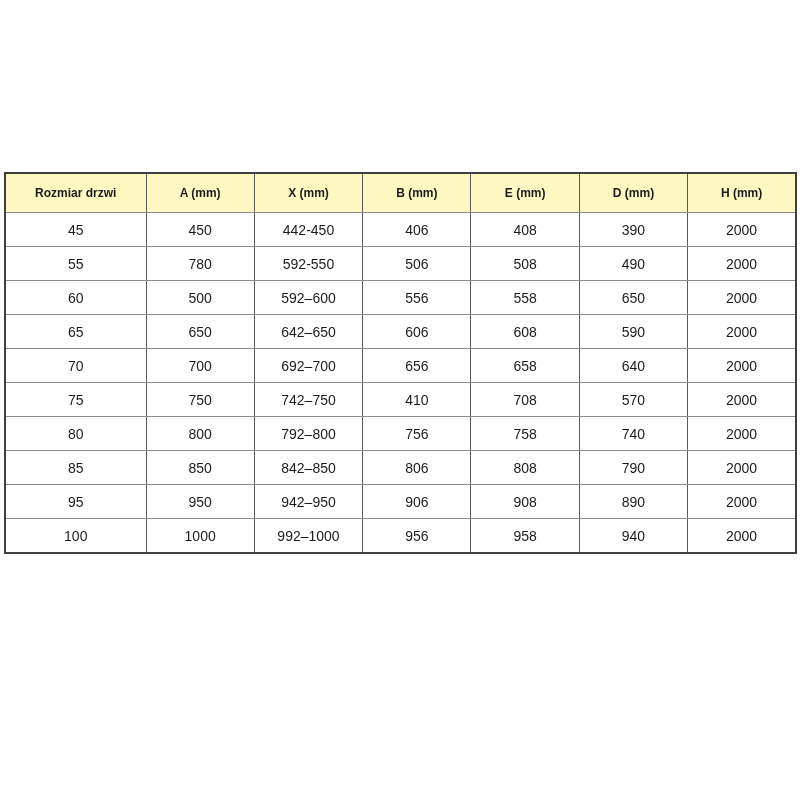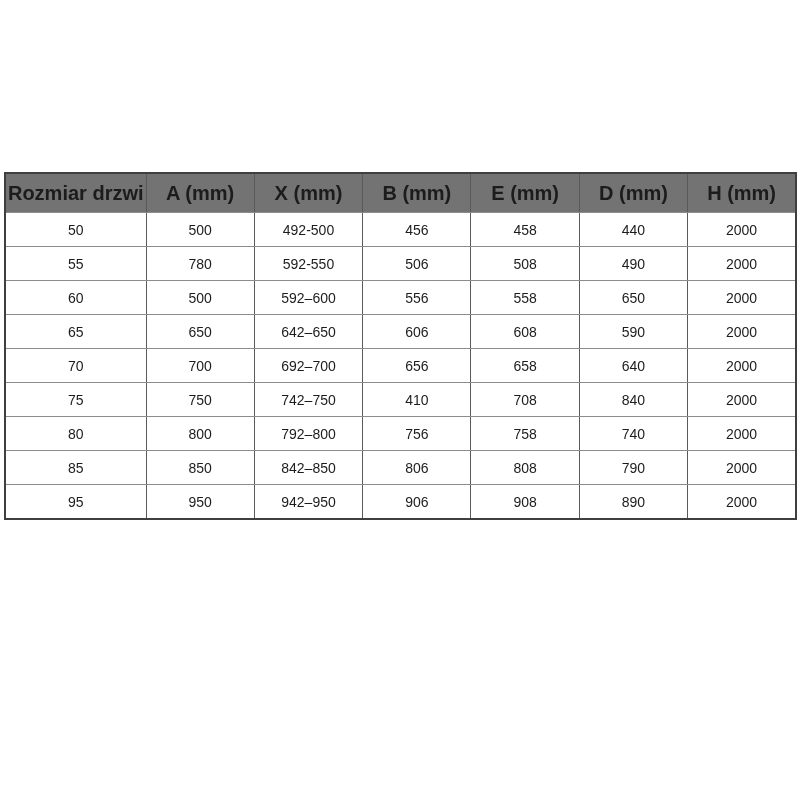--- a/index.html
+++ b/index.html
@@ -33,22 +33,22 @@
     border-bottom: 1px solid #8c8c8c;
     text-align: center;
     vertical-align: middle;
     padding: 0;
     overflow: hidden;
     white-space: nowrap;
   }
   table.spec-table th {
     height: 38px;
     font-weight: bold;
-    font-size: 20px;
-    background: #737373;
+    font-size: 12px;
+    background: #fef9c3;
   }
   table.spec-table td {
     height: 33px;
     font-weight: normal;
     background: #ffffff;
   }
   col.col-first { width: 141px; }
 </style>
 </head>
 <body>
@@ -70,26 +70,26 @@
           <th>A (mm)</th>
           <th>X (mm)</th>
           <th>B (mm)</th>
           <th>E (mm)</th>
           <th>D (mm)</th>
           <th>H (mm)</th>
         </tr>
     </thead>
     <tbody>
         <tr>
-          <td>50</td>
-          <td>500</td>
-          <td>492-500</td>
-          <td>456</td>
-          <td>458</td>
-          <td>440</td>
+          <td>45</td>
+          <td>450</td>
+          <td>442-450</td>
+          <td>406</td>
+          <td>408</td>
+          <td>390</td>
           <td>2000</td>
         </tr>
         <tr>
           <td>55</td>
           <td>780</td>
           <td>592-550</td>
           <td>506</td>
           <td>508</td>
           <td>490</td>
           <td>2000</td>
@@ -120,21 +120,21 @@
           <td>658</td>
           <td>640</td>
           <td>2000</td>
         </tr>
         <tr>
           <td>75</td>
           <td>750</td>
           <td>742–750</td>
           <td>410</td>
           <td>708</td>
-          <td>840</td>
+          <td>570</td>
           <td>2000</td>
         </tr>
         <tr>
           <td>80</td>
           <td>800</td>
           <td>792–800</td>
           <td>756</td>
           <td>758</td>
           <td>740</td>
           <td>2000</td>
@@ -150,15 +150,24 @@
         </tr>
         <tr>
           <td>95</td>
           <td>950</td>
           <td>942–950</td>
           <td>906</td>
           <td>908</td>
           <td>890</td>
           <td>2000</td>
         </tr>
+        <tr>
+          <td>100</td>
+          <td>1000</td>
+          <td>992–1000</td>
+          <td>956</td>
+          <td>958</td>
+          <td>940</td>
+          <td>2000</td>
+        </tr>
       </tbody>
   </table>
 </div>
 
 </body></html>

